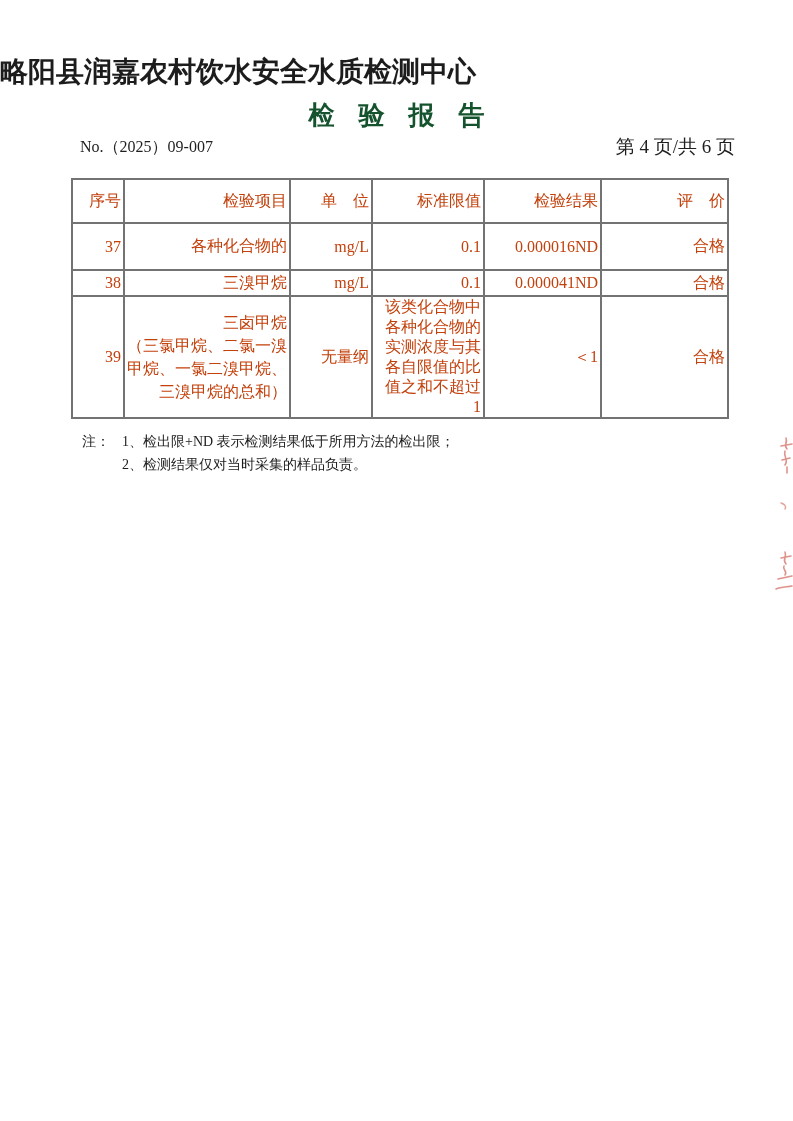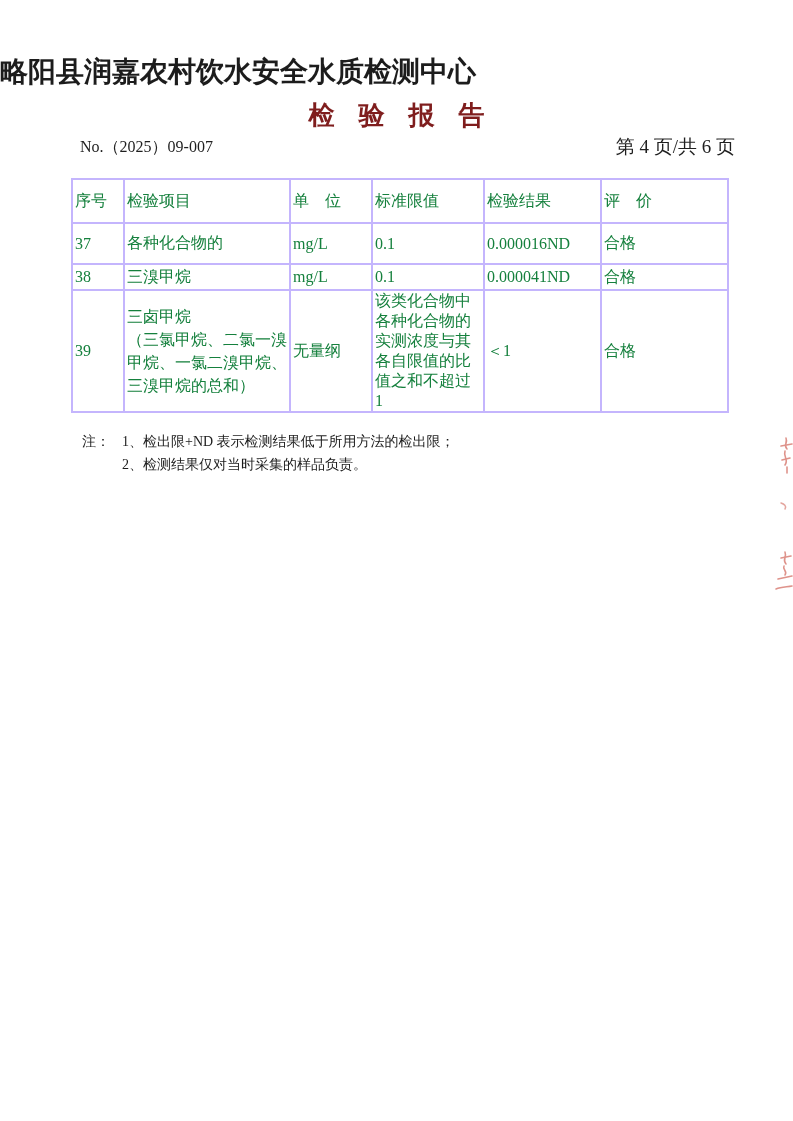--- a/index.html
+++ b/index.html
@@ -30,21 +30,21 @@
   .report-title {
     position: absolute;
     top: 99px; left: 0; right: 0;
     text-align: center;
     font-family: "DejaVu Sans", "Liberation Sans", sans-serif;
     font-weight: bold;
     font-size: 26px;
     line-height: 32px;
     letter-spacing: 24px;
     padding-left: 24px;
-    color: #7f1d1d;
+    color: #14532d;
   }
   .meta-no {
     position: absolute;
     top: 137px; left: 80px;
     font-size: 16px;
     line-height: 20px;
   }
   .meta-page {
     position: absolute;
     top: 137px; right: 58px;
@@ -54,30 +54,30 @@
 
   
   table.report-table {
     position: absolute;
     top: 178px; left: 71px;
     width: 656px;
     border-collapse: collapse;
     table-layout: fixed;
   }
   .report-table th, .report-table td {
-    border: 2px solid #c4b5fd;
-    text-align: left;
+    border: 2px solid #737373;
+    text-align: right;
     vertical-align: middle;
     font-size: 16px;
     font-weight: normal;
-    color: #15803d;
+    color: #c2410c;
     padding: 0 2px;
   }
   .report-table tr.r-head  { height: 44px; }
-  .report-table tr.r-37    { height: 41px; }
+  .report-table tr.r-37    { height: 47px; }
   .report-table tr.r-38    { height: 26px; }
   .report-table tr.r-39    { height: 103px; }
   .pre { white-space: pre-line; margin-top: 44px; }
   .cell-item-multiline { font-size: 15px; line-height: 23px; }
   .cell-limit-multiline { font-size: 15px; line-height: 20px; }
 
   
   .notes {
     position: absolute;
     top: 430px; left: 82px;

